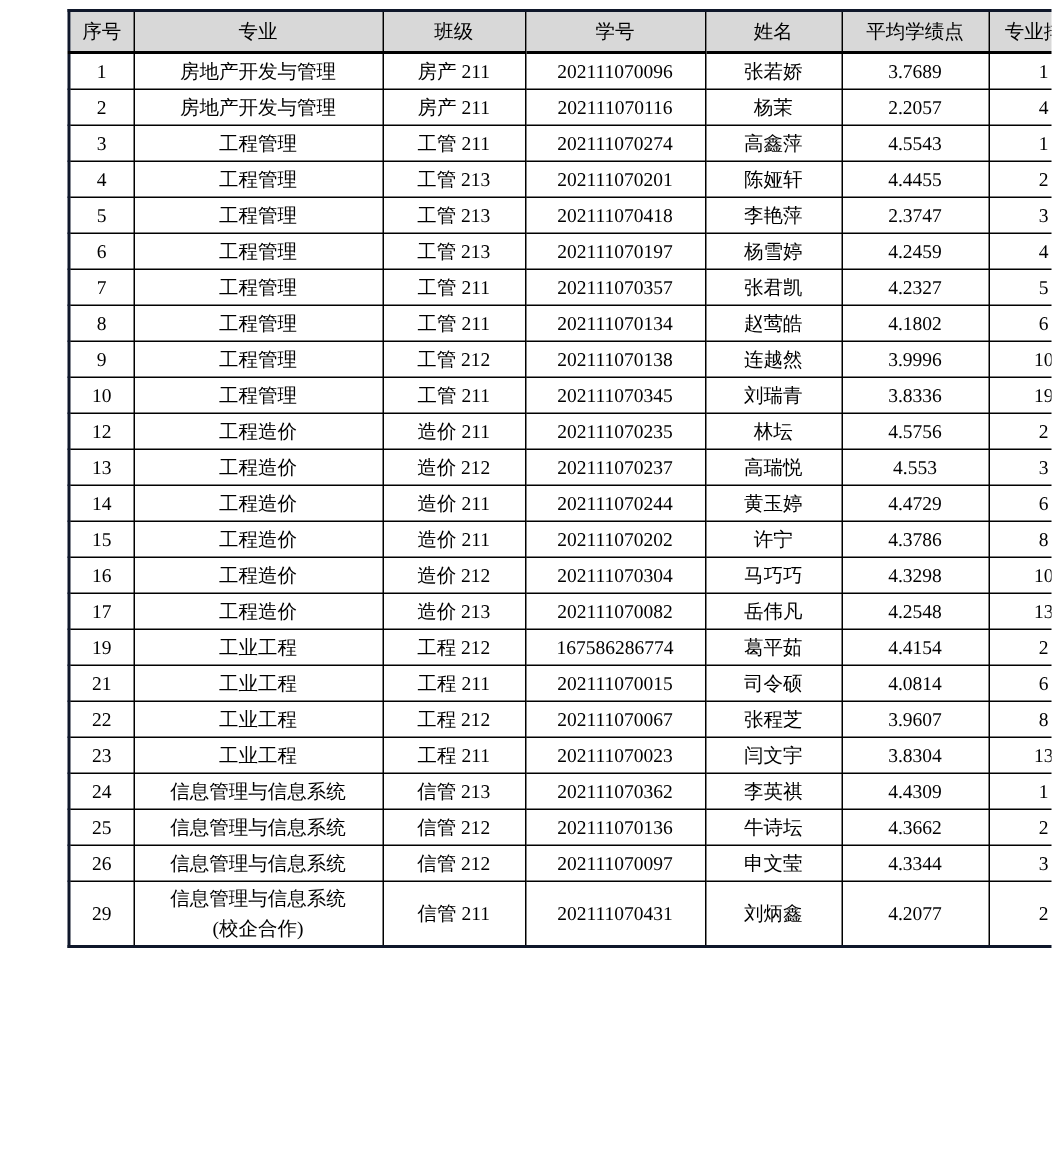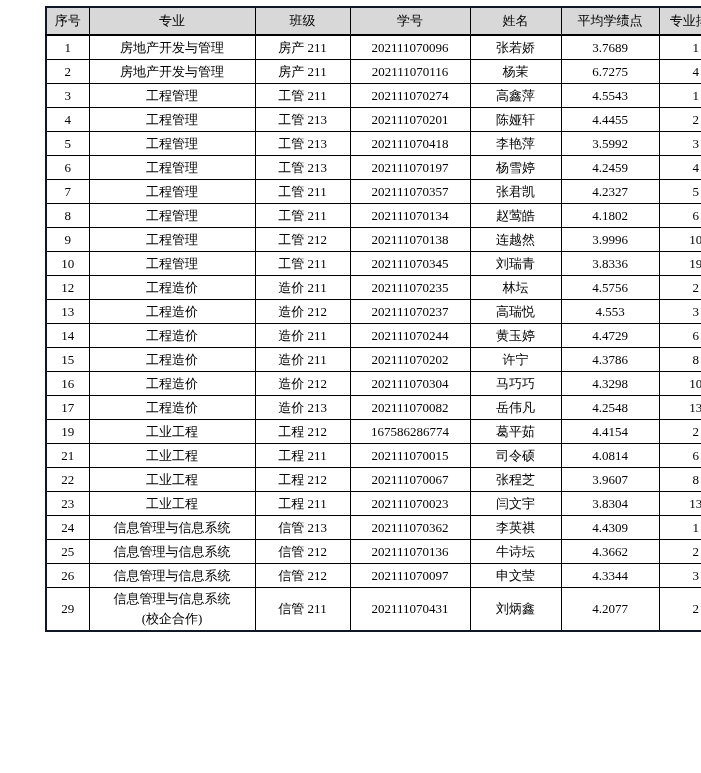--- a/index.html
+++ b/index.html
@@ -82,21 +82,21 @@
           <td class="cell-name">张若娇</td>
           <td class="cell-gpa">3.7689</td>
           <td class="cell-rank">1</td>
         </tr>
         <tr>
           <td class="cell-index">2</td>
           <td class="cell-major">房地产开发与管理</td>
           <td class="cell-class">房产 211</td>
           <td class="cell-student_id">202111070116</td>
           <td class="cell-name">杨茉</td>
-          <td class="cell-gpa">6.7275</td>
+          <td class="cell-gpa">2.2057</td>
           <td class="cell-rank">4</td>
         </tr>
         <tr>
           <td class="cell-index">3</td>
           <td class="cell-major">工程管理</td>
           <td class="cell-class">工管 211</td>
           <td class="cell-student_id">202111070274</td>
           <td class="cell-name">高鑫萍</td>
           <td class="cell-gpa">4.5543</td>
           <td class="cell-rank">1</td>
@@ -109,21 +109,21 @@
           <td class="cell-name">陈娅轩</td>
           <td class="cell-gpa">4.4455</td>
           <td class="cell-rank">2</td>
         </tr>
         <tr>
           <td class="cell-index">5</td>
           <td class="cell-major">工程管理</td>
           <td class="cell-class">工管 213</td>
           <td class="cell-student_id">202111070418</td>
           <td class="cell-name">李艳萍</td>
-          <td class="cell-gpa">3.5992</td>
+          <td class="cell-gpa">2.3747</td>
           <td class="cell-rank">3</td>
         </tr>
         <tr>
           <td class="cell-index">6</td>
           <td class="cell-major">工程管理</td>
           <td class="cell-class">工管 213</td>
           <td class="cell-student_id">202111070197</td>
           <td class="cell-name">杨雪婷</td>
           <td class="cell-gpa">4.2459</td>
           <td class="cell-rank">4</td>

